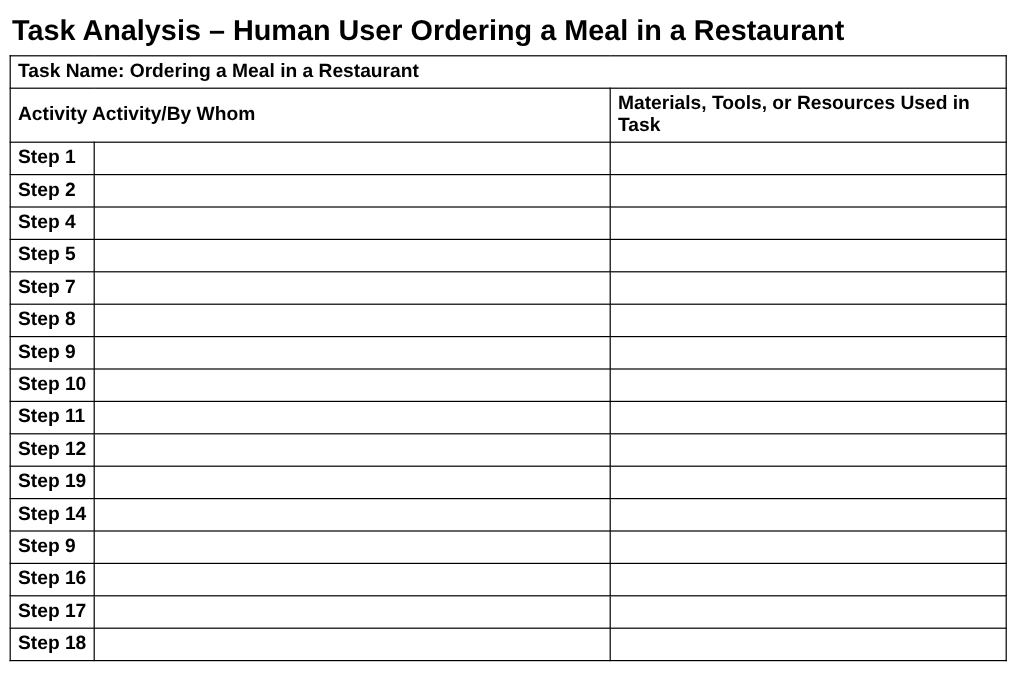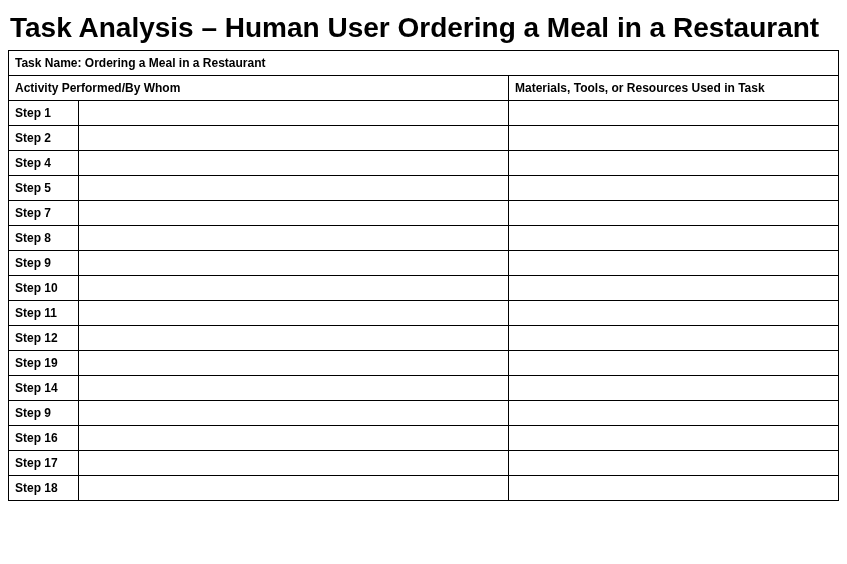--- a/index.html
+++ b/index.html
@@ -5,33 +5,33 @@
   * { box-sizing: border-box; }
   body {
     margin: 0;
     padding: 8px;
     font-family: Arial, Helvetica, sans-serif;
     background: #fff;
     color: #000;
     width: 847px;
   }
   .title {
-    font-size: 28px;
+    font-size: 24px;
     font-weight: bold;
     padding: 4px 2px 6px 2px;
   }
   table {
     border-collapse: collapse;
     width: 100%;
     table-layout: fixed;
   }
   td {
     border: 1px solid #000;
     padding: 4px 6px;
-    font-size: 12px;
+    font-size: 16px;
     height: 25px;
     vertical-align: middle;
   }
   .task-name-row td {
     font-weight: bold;
   }
   .header-row td {
     font-weight: bold;
   }
   .step-label {
@@ -50,21 +50,21 @@
   <colgroup>
     <col class="step-label">
     <col class="activity-col">
     <col class="materials-col">
   </colgroup>
   <tbody id="tbody">
     <tr class="task-name-row">
       <td colspan="3">Task Name: Ordering a Meal in a Restaurant</td>
     </tr>
     <tr class="header-row">
-      <td colspan="2">Activity Performed/By Whom</td>
+      <td colspan="2">Activity Activity/By Whom</td>
       <td>Materials, Tools, or Resources Used in Task</td>
     </tr>
   <tr>
         <td class="step-label">Step 1</td>
         <td></td>
         <td></td>
       </tr>
       <tr>
         <td class="step-label">Step 2</td>
         <td></td>

